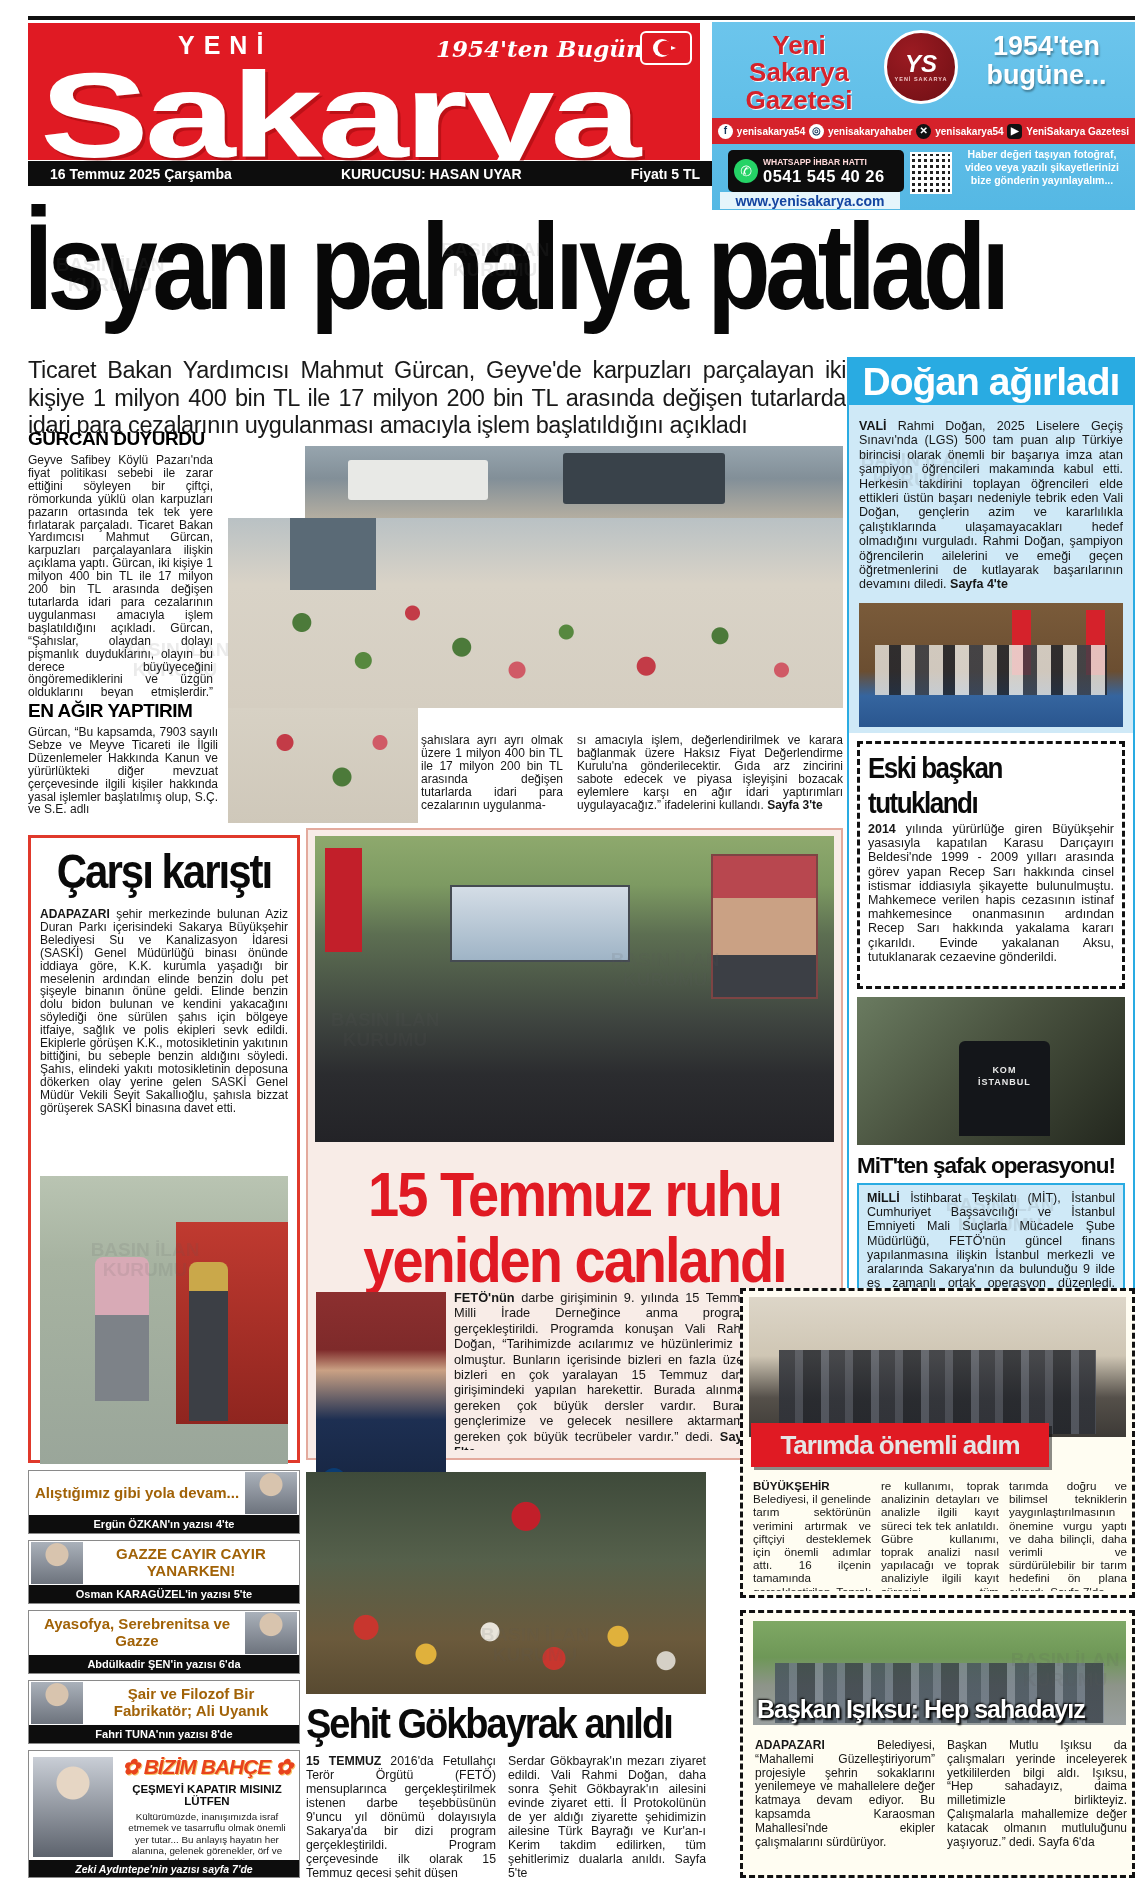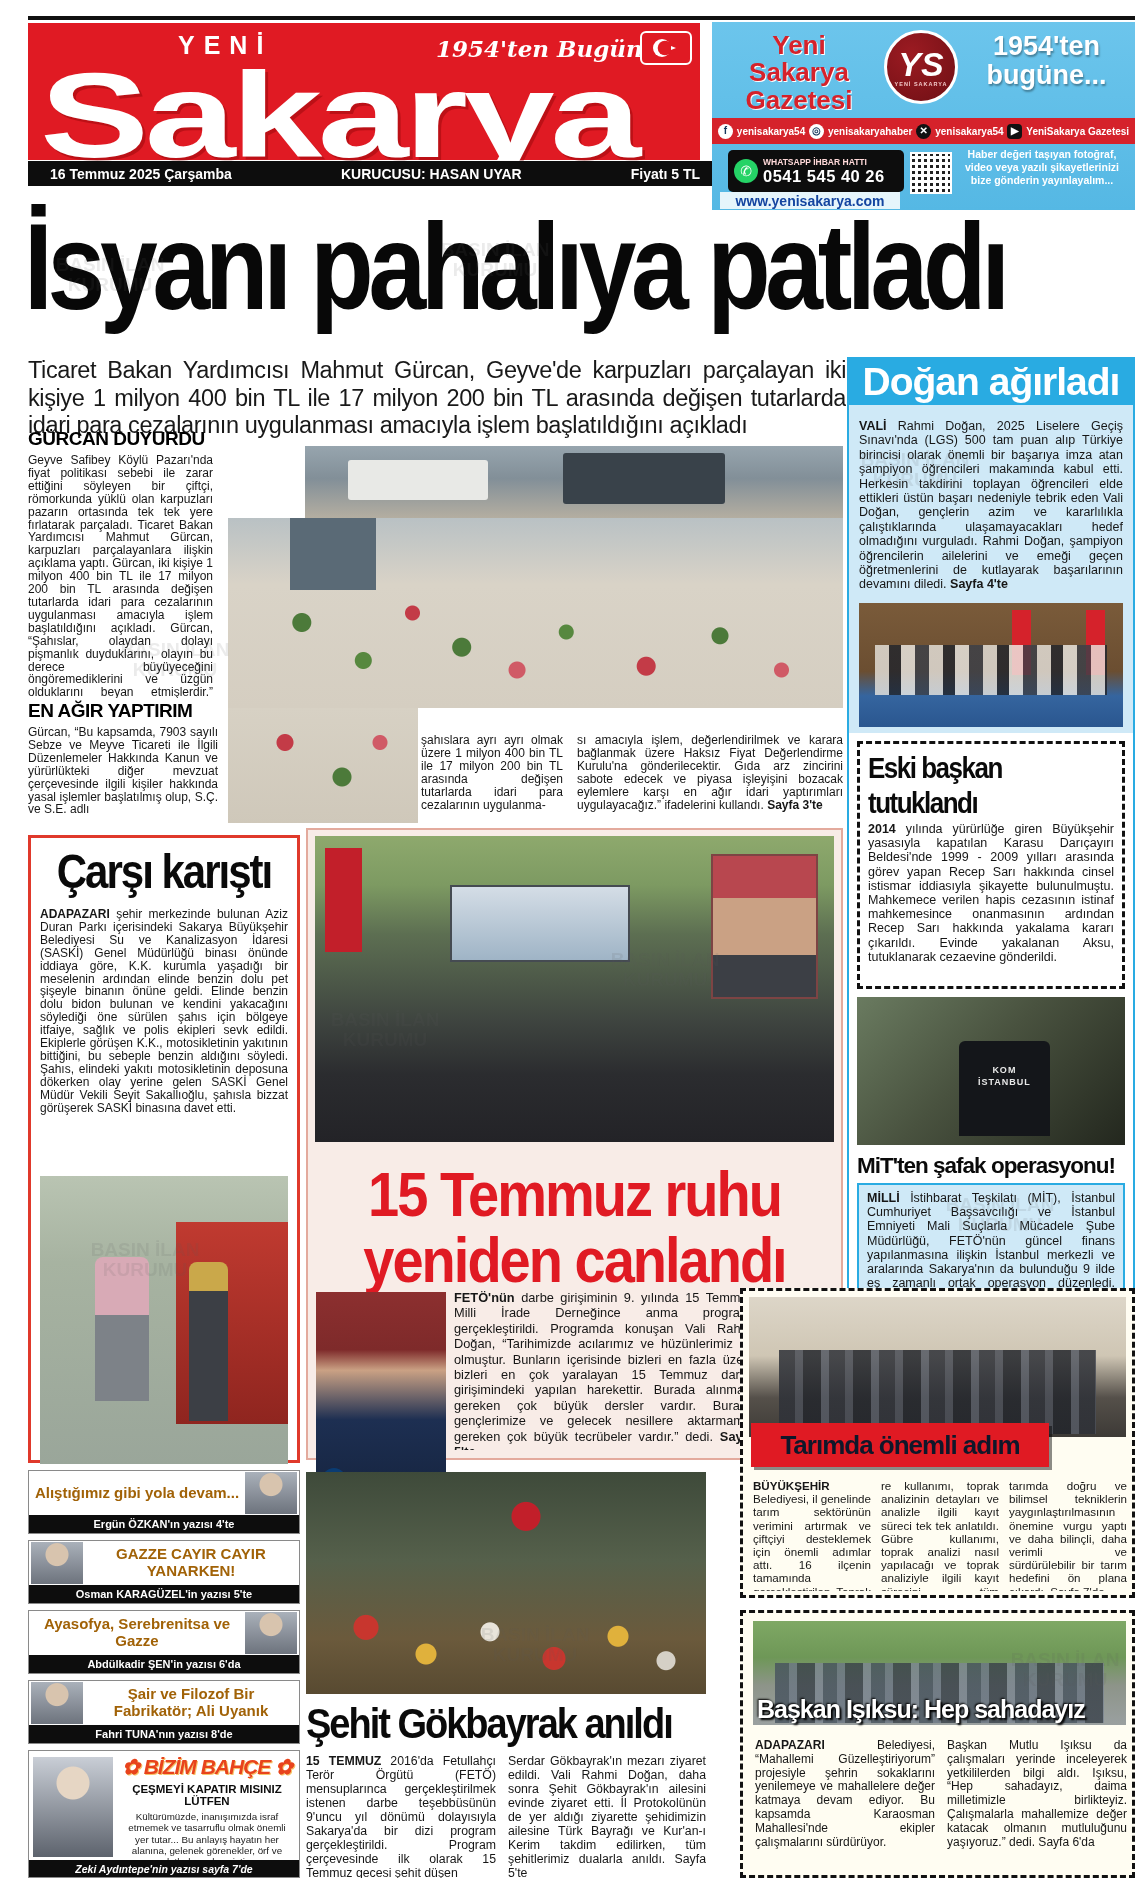--- a/index.html
+++ b/index.html
@@ -37,21 +37,21 @@
       align-items:center;justify-content:center;}
   .portrait{background:radial-gradient(circle at 50% 30%,#d8c4ae 0,#d8c4ae 11px,rgba(0,0,0,0) 12px),
       linear-gradient(180deg,#aab1ba 0%,#6d737d 100%);}
   .soc{display:flex;align-items:center;gap:4px;color:#fff;font-weight:700;font-size:10px;}
   .soc .ic{width:15px;height:15px;border-radius:50%;background:#fff;color:#16365c;font-size:10px;
       font-weight:700;display:flex;align-items:center;justify-content:center;line-height:1;}
   .qr{background:
       repeating-linear-gradient(0deg,#111 0 3px,#fff 3px 6px),
       repeating-linear-gradient(90deg,#111 0 3px,#fff 3px 6px);
       background-blend-mode:screen;border:2px solid #fff;}
-  .tarim-title{background:#e01a23;color:#0f172a;font-weight:700;font-size:26px;letter-spacing:-1px;
+  .tarim-title{background:#e01a23;color:#e5e5e5;font-weight:700;font-size:26px;letter-spacing:-1px;
       display:flex;align-items:center;justify-content:center;box-shadow:3px 3px 0 rgba(0,0,0,.45);}
   .overlay-title{color:#fff;font-weight:700;font-size:25px;letter-spacing:-1px;
       text-shadow:2px 2px 2px #000,-1px -1px 2px #000;}
   .smallcol{font-size:11.6px;line-height:13.2px;text-align:justify;color:#161616;}
 </style>
 </head>
 <body>
 
 <div class="pg">
 
@@ -87,21 +87,21 @@
     <span>KURUCUSU: HASAN UYAR</span>
     <span>Fiyatı 5 TL</span>
   </div>
 
   <div class="abs" style="left:712px;top:22px;width:423px;height:188px;background:linear-gradient(180deg,#6cc5ec,#55b8e4);">
     <div class="abs" style="left:8px;top:10px;width:158px;text-align:center;color:#d5222b;font-weight:700;font-size:26px;line-height:1.05;text-shadow:1px 1px 0 #fff;">
       <div>Yeni Sakarya</div>
       <div>Gazetesi</div>
     </div>
     <div class="abs" style="left:172px;top:8px;width:74px;height:74px;border-radius:50%;background:radial-gradient(circle at 35% 30%,#9c1b22,#6e0f14);border:3px solid #fff;box-sizing:border-box;display:flex;flex-direction:column;align-items:center;justify-content:center;">
-      <span style="color:#fff;font-weight:700;font-size:34px;font-style:italic;line-height:1;">YS</span>
+      <span style="color:#fff;font-weight:700;font-size:24px;font-style:italic;line-height:1;">YS</span>
       <span style="color:#f2c9c9;font-weight:700;font-size:5.5px;letter-spacing:1px;">YENİ SAKARYA</span>
     </div>
     <div class="abs" style="left:252px;top:10px;width:165px;text-align:center;color:#fff;font-weight:700;font-size:27px;line-height:1.08;text-shadow:1px 2px 2px rgba(0,0,0,.35);">
       <div>1954'ten</div>
       <div>bugüne...</div>
     </div>
     <div class="abs" style="left:0;top:96px;width:423px;height:26px;background:#d5222b;display:flex;align-items:center;justify-content:space-around;padding:0 4px;box-sizing:border-box;">
       <span class="soc">
           <span class="ic">f</span>
           <span>yenisakarya54</span>

